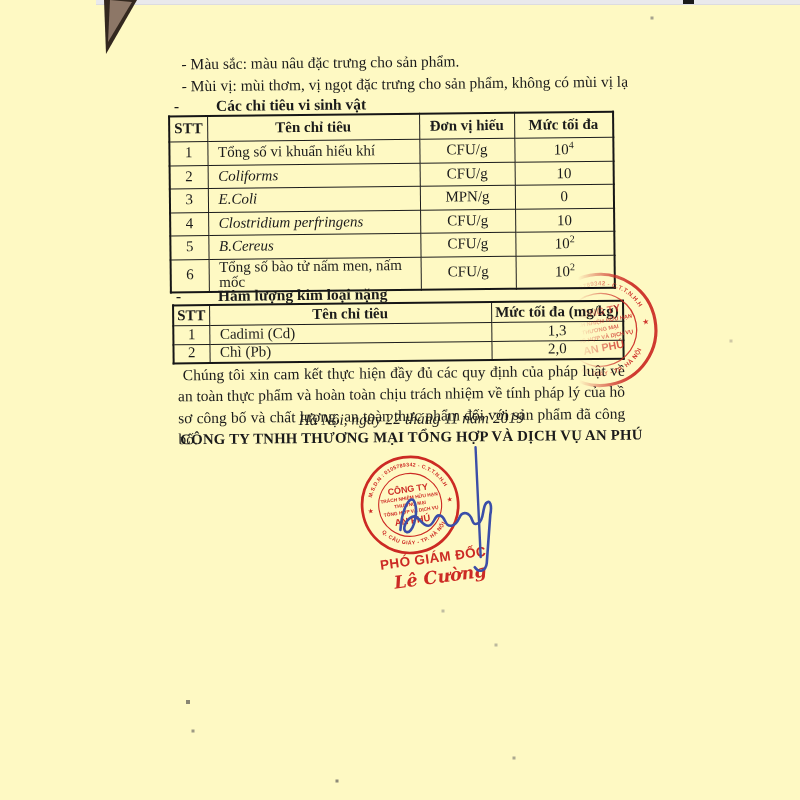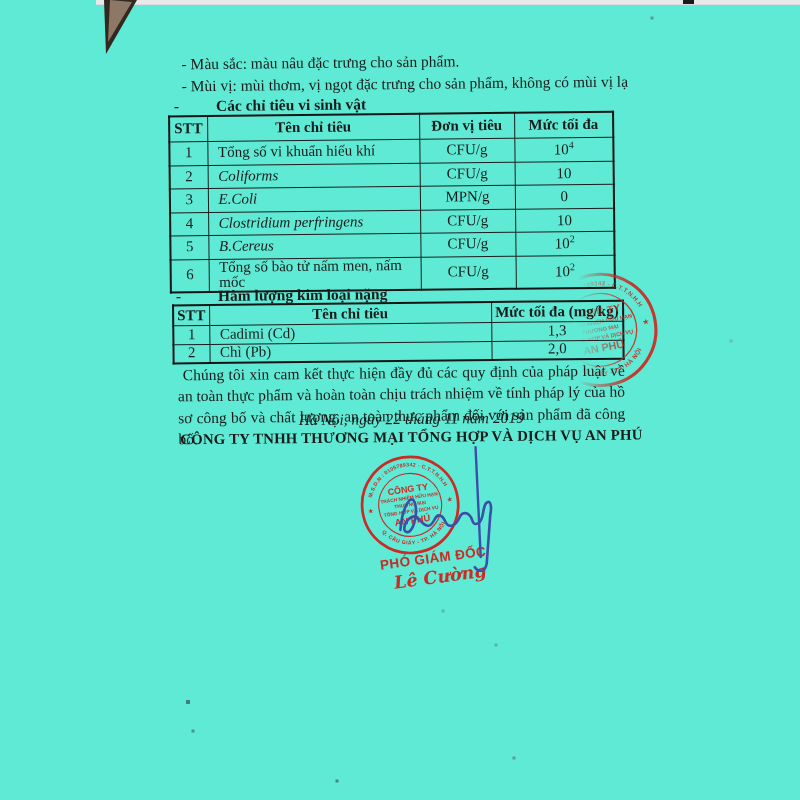--- a/index.html
+++ b/index.html
@@ -1,18 +1,18 @@
 <!DOCTYPE html>
 <html><head>
 <meta charset="utf-8">
 <style>
   html,body{margin:0;padding:0;}
   body{width:800px;height:800px;background:#ffffff;overflow:hidden;position:relative;
        font-family:"Liberation Serif",serif;color:#1b1b1b;}
-  .scan{position:absolute;inset:0;background:#5eead4;}
+  .scan{position:absolute;inset:0;background:#fef9c3;}
 
   
   .top-band{position:absolute;left:96px;top:0;width:704px;height:4px;background:#e9e9ec;border-bottom:1px solid #dcdce0;}
   .fold-outer{position:absolute;left:0;top:0;width:150px;height:60px;
       clip-path:polygon(104px 0px,137px 0px,106px 54px);background:#33281f;}
   .fold-inner{position:absolute;left:0;top:0;width:150px;height:60px;
       clip-path:polygon(110px 0px,132px 2px,108px 42px);background:#8d7767;}
   .top-dash{position:absolute;left:683px;top:0;width:11px;height:4px;background:#1a1a1a;}
   .noise{position:absolute;left:0;top:0;width:2px;height:2px;background:transparent;
       box-shadow:187px 701px 0 1px rgba(40,40,50,.55),192px 730px 0 .5px rgba(60,60,70,.5),
@@ -88,21 +88,21 @@
       <colgroup>
           <col style="width:38px">
           <col style="width:212px">
           <col style="width:95px">
           <col style="width:99px">
         </colgroup>
       <tbody>
           <tr>
         <th>STT</th>
         <th>Tên chỉ tiêu</th>
-        <th>Đơn vị tiêu</th>
+        <th>Đơn vị hiếu</th>
         <th>Mức tối đa</th>
       </tr>
       <tr>
         <td class="c">1</td>
         <td class="n">Tổng số vi khuẩn hiếu khí</td>
         <td class="c">CFU/g</td>
         <td class="c"><span>10</span><sup>4</sup></td>
       </tr>
       <tr>
         <td class="c">2</td>

